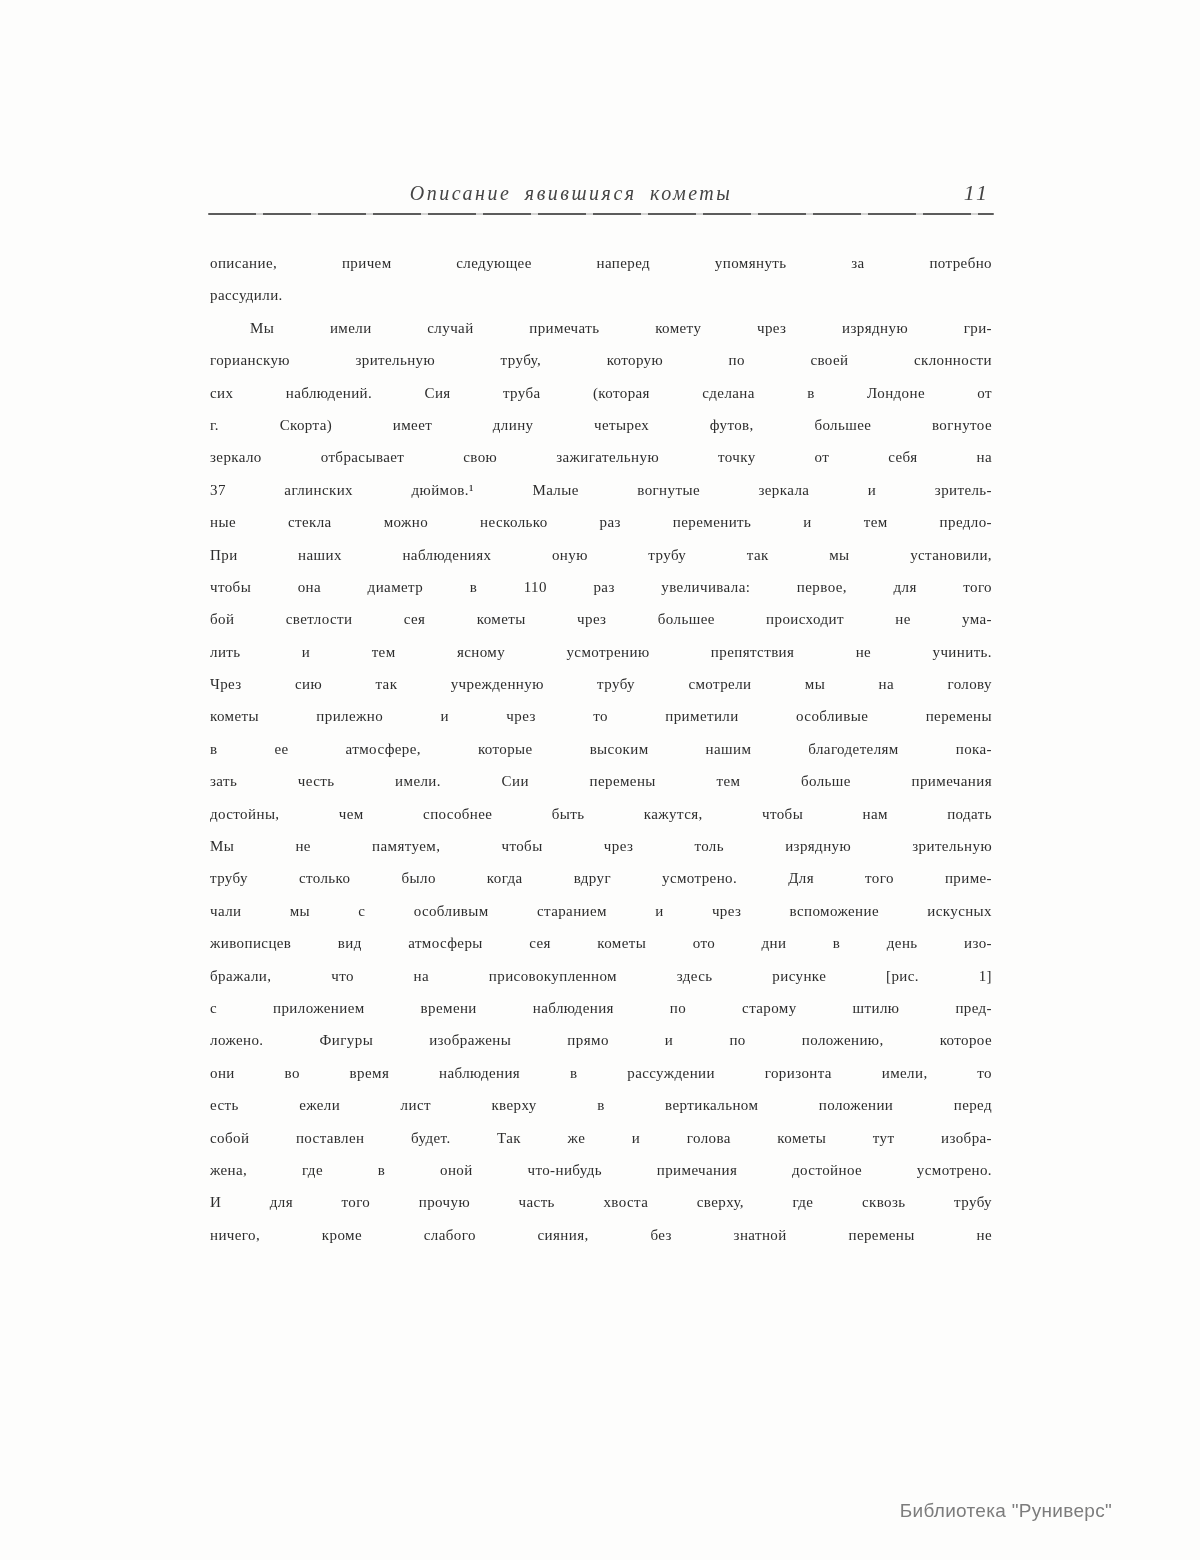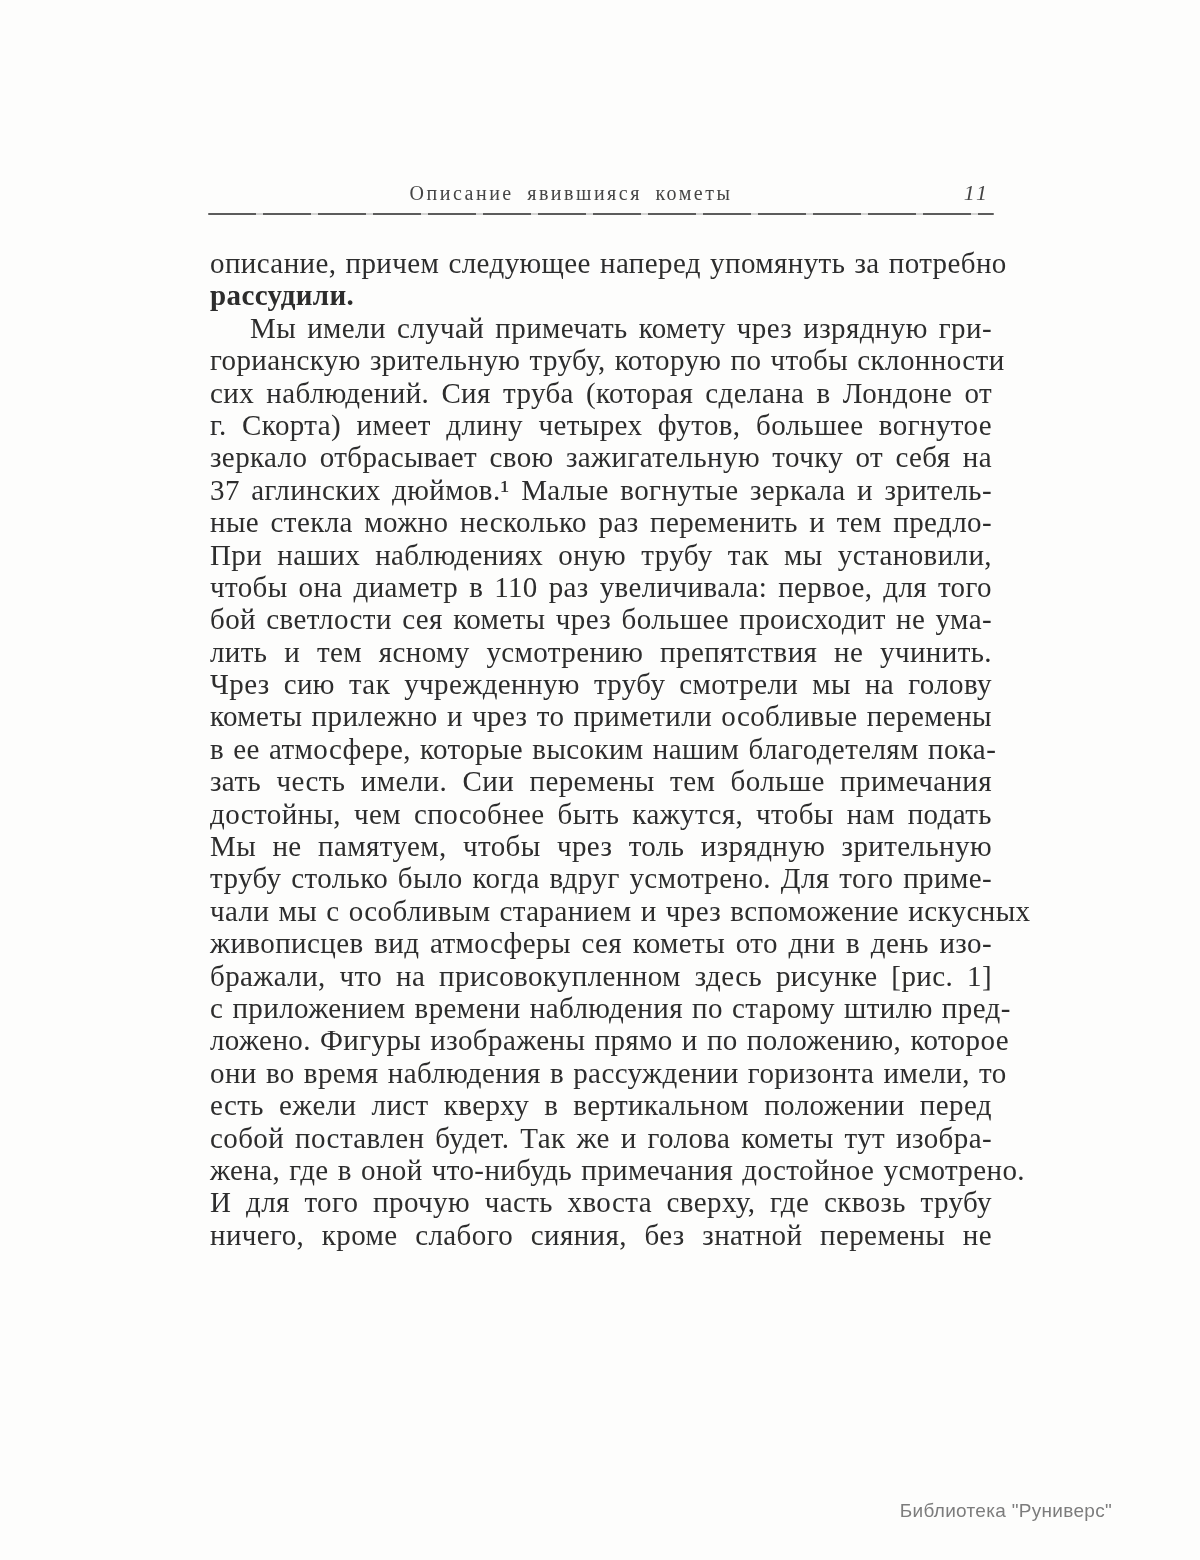--- a/index.html
+++ b/index.html
@@ -23,20 +23,21 @@
     top: 182px;
     width: 782px;
     height: 30px;
   }
   .running-title {
     position: absolute;
     left: 0;
     right: 60px;
     top: 0;
     text-align: center;
+    font-style: italic;
     font-size: 20px;
     letter-spacing: 2.5px;
     word-spacing: 6px;
     color: #454545;
   }
   .page-number {
     position: absolute;
     right: 2px;
     top: -2px;
     font-style: italic;
@@ -55,36 +56,35 @@
       #5c5c5c 0px, #5c5c5c 48px,
       rgba(92,92,92,0.25) 48px, rgba(92,92,92,0.25) 55px
     );
     border-radius: 1px;
   }
   .textblock {
     position: absolute;
     left: 210px;
     top: 247px;
     width: 782px;
-    font-size: 29px;
+    font-size: 15px;
     color: #2d2d2d;
   }
   .line {
     line-height: 32.4px;
     height: 32.4px;
     letter-spacing: 0.4px;
     word-spacing: 1.5px;
     text-align: justify;
     text-align-last: justify;
     white-space: nowrap;
     overflow: visible;
   }
   .line.last {
     text-align-last: left;
-    font-weight: bold;
   }
   .line.indent {
     text-indent: 40px;
   }
   .watermark {
     position: absolute;
     right: 88px;
     top: 1500px;
     font-family: "Liberation Sans", sans-serif;
     font-size: 19px;
@@ -101,21 +101,21 @@
     <div class="running-title">Описание явившияся кометы</div>
     <div class="page-number">11</div>
   </div>
 
   <div class="rule"></div>
 
   <div class="textblock">
       <div class="line">описание, причем следующее наперед упомянуть за потребно</div>
       <div class="line last">рассудили.</div>
       <div class="line indent">Мы имели случай примечать комету чрез изрядную гри-</div>
-      <div class="line">горианскую зрительную трубу, которую по чтобы склонности</div>
+      <div class="line">горианскую зрительную трубу, которую по своей склонности</div>
       <div class="line">сих наблюдений. Сия труба (которая сделана в Лондоне от</div>
       <div class="line">г. Скорта) имеет длину четырех футов, большее вогнутое</div>
       <div class="line">зеркало отбрасывает свою зажигательную точку от себя на</div>
       <div class="line">37 аглинских дюймов.¹ Малые вогнутые зеркала и зритель-</div>
       <div class="line">ные стекла можно несколько раз переменить и тем предло-</div>
       <div class="line">При наших наблюдениях оную трубу так мы установили,</div>
       <div class="line">чтобы она диаметр в 110 раз увеличивала: первое, для того</div>
       <div class="line">бой светлости сея кометы чрез большее происходит не ума-</div>
       <div class="line">лить и тем ясному усмотрению препятствия не учинить.</div>
       <div class="line">Чрез сию так учрежденную трубу смотрели мы на голову</div>

